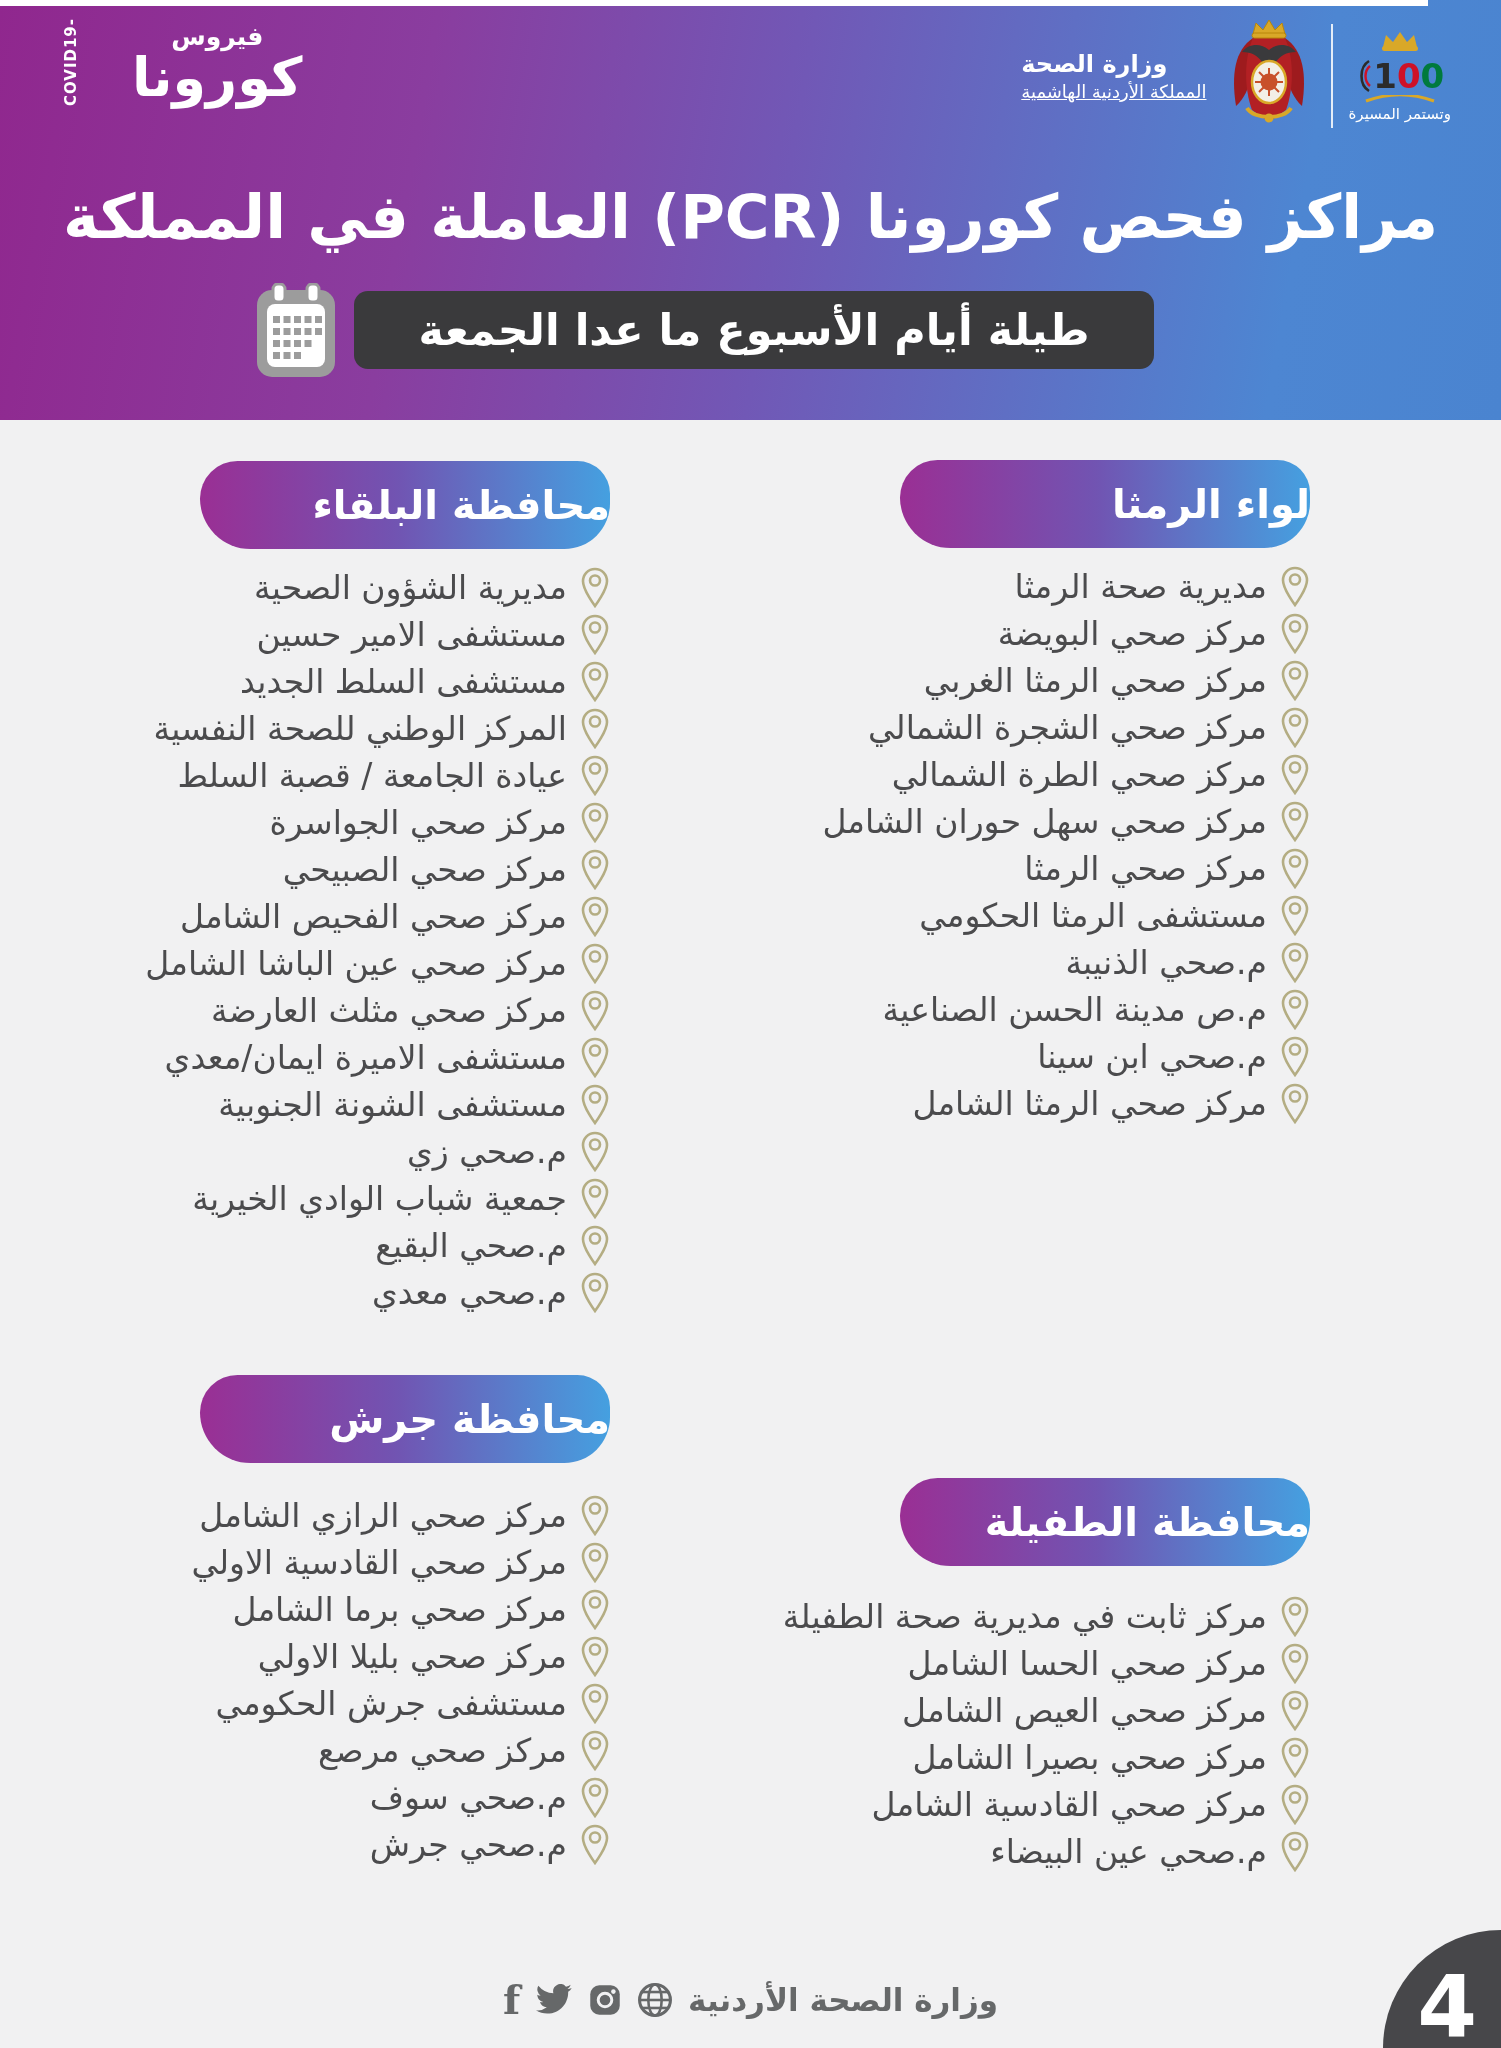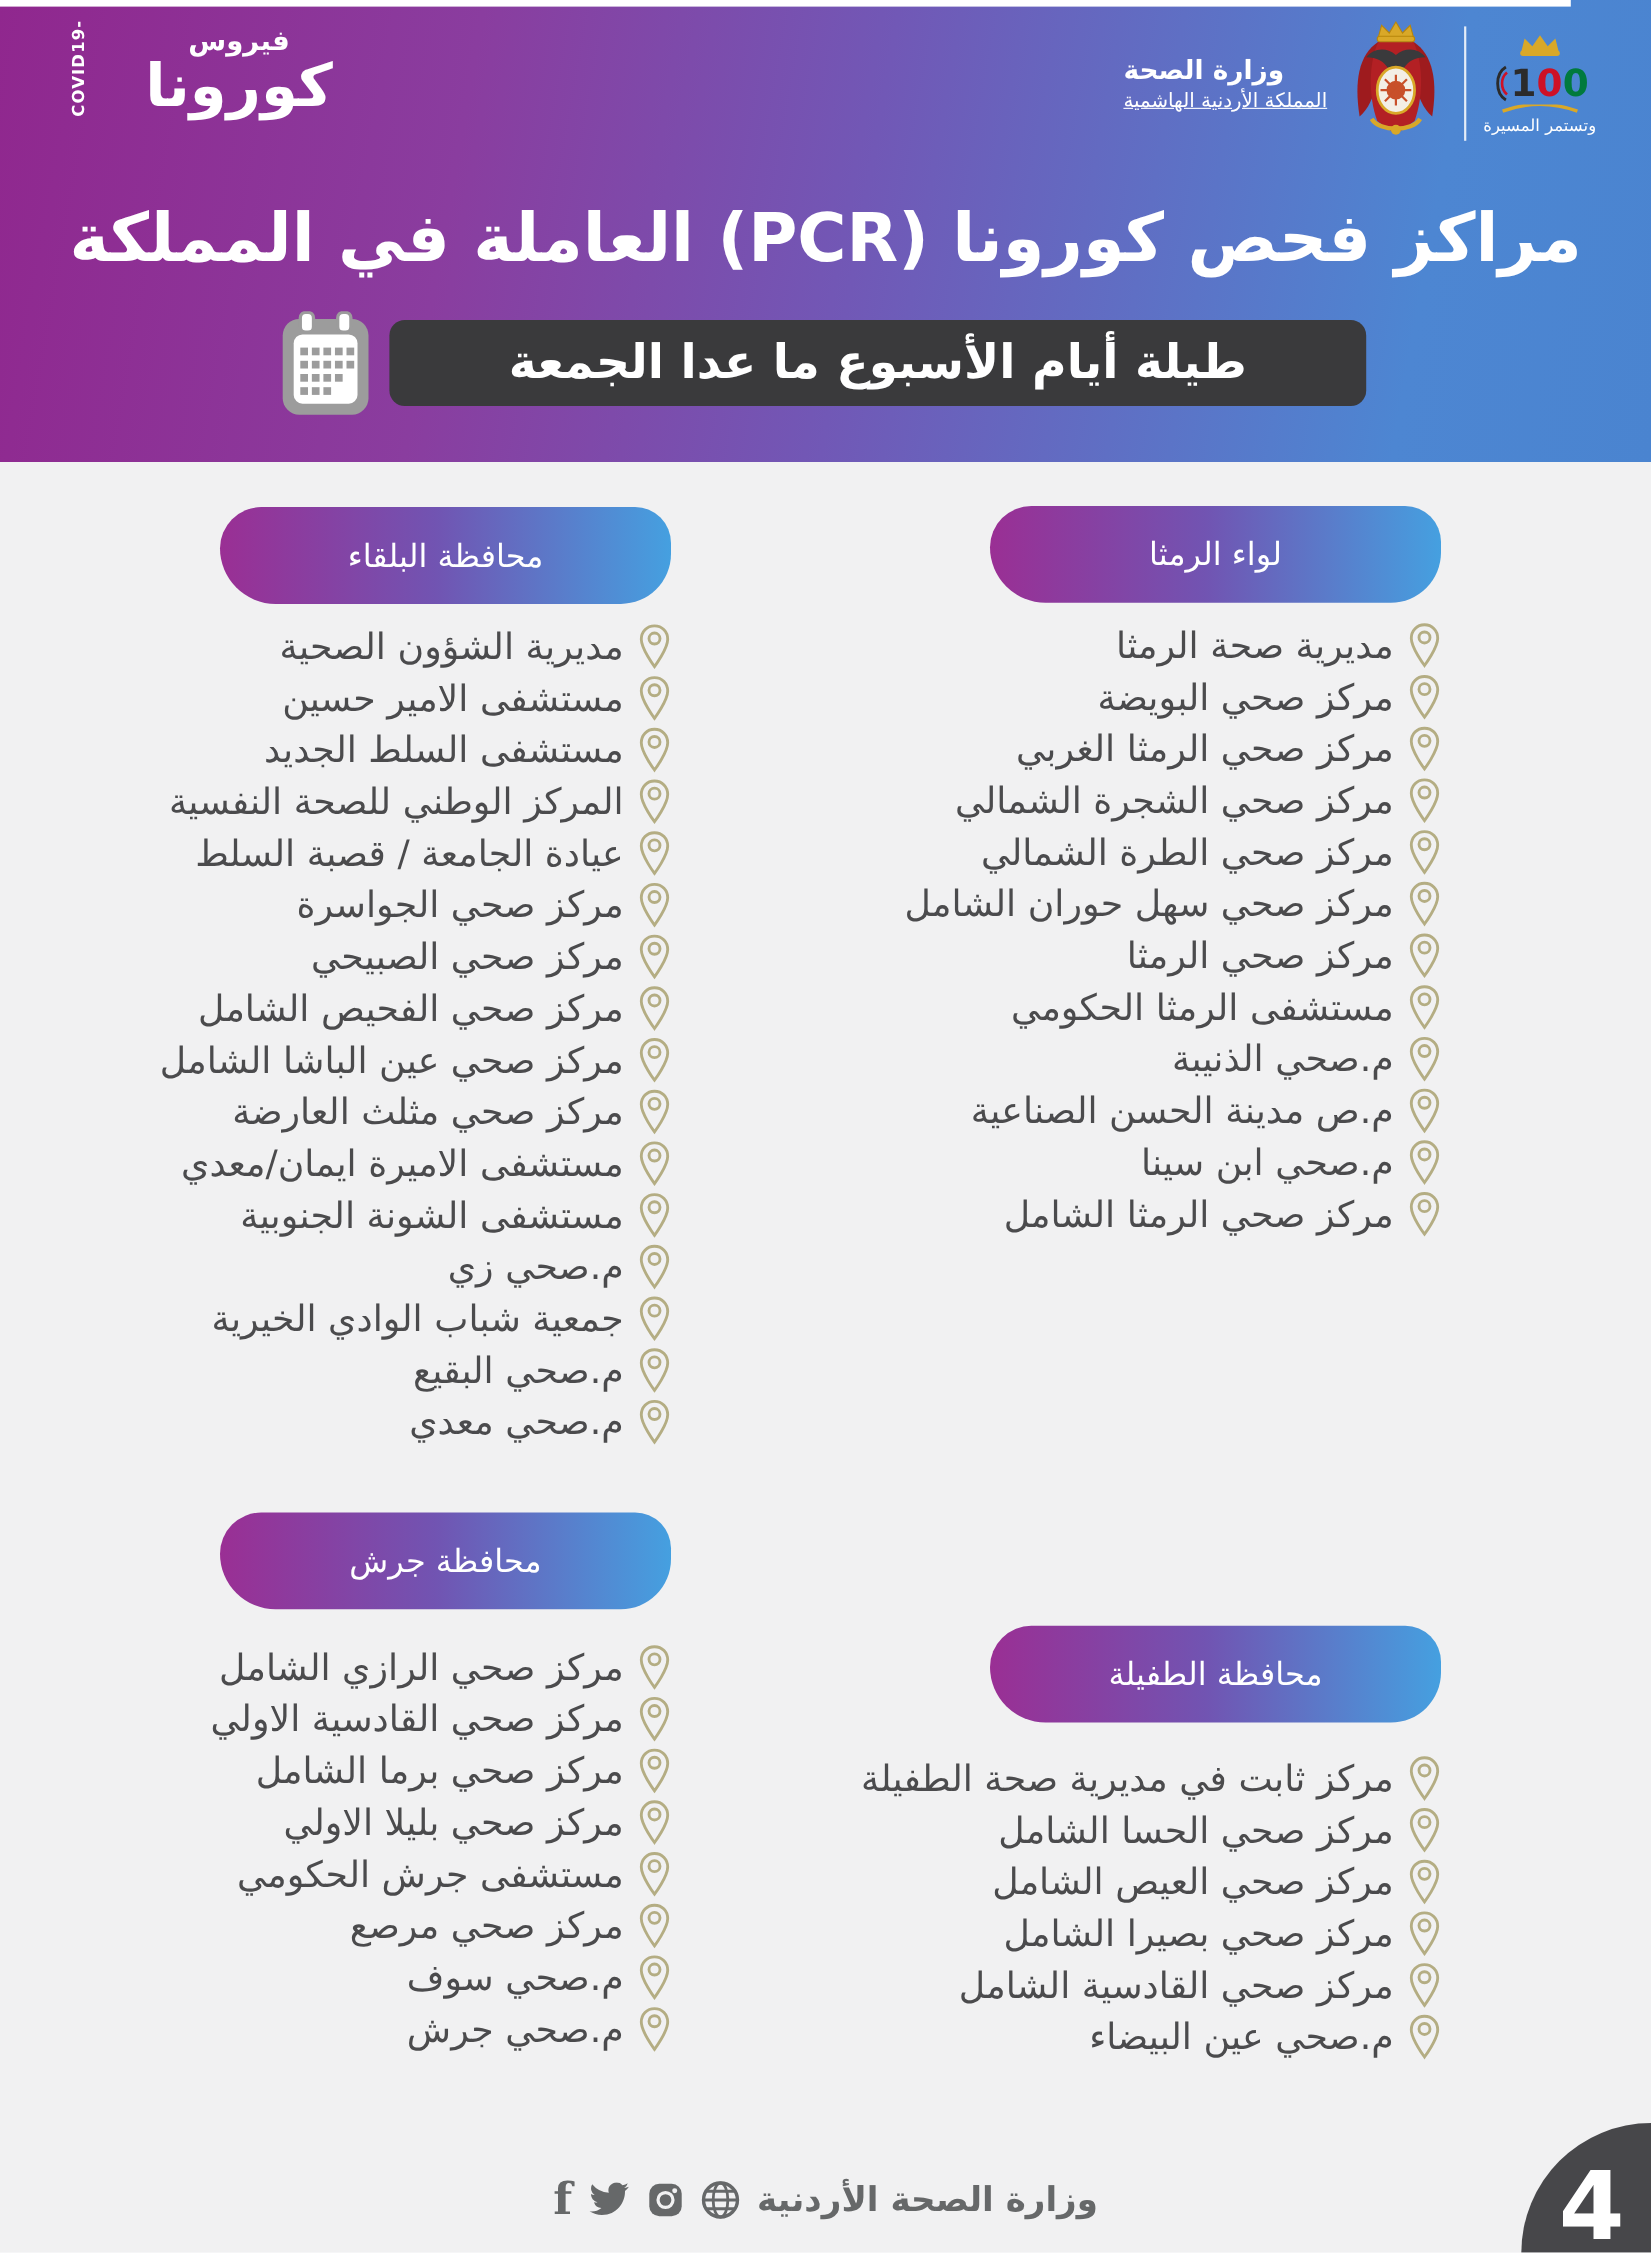--- a/index.html
+++ b/index.html
@@ -30,37 +30,37 @@
   .cent-digits{direction:ltr;display:flex;align-items:center;font-weight:bold;font-size:34px;line-height:1;}
   .cent-slogan{font-size:15px;color:#fff;}
   
   .main-title{
     position:absolute;top:168px;left:0;width:1501px;margin:0;
     text-align:center;color:#fff;font-size:61px;font-weight:bold;line-height:1.6;
   }
   
   .calendar-wrap{position:absolute;left:256px;top:283px;}
   .subtitle-badge{
-    position:absolute;left:354px;top:291px;width:888px;height:78px;
+    position:absolute;left:354px;top:291px;width:800px;height:78px;
     background:#3a3a3c;border-radius:14px;
     display:flex;align-items:center;justify-content:center;
     color:#fff;font-size:43px;font-weight:bold;
   }
   
   .sec{position:absolute;width:640px;}
   .sec-balqa  {top:461px; right:891px;}
   .sec-ramtha {top:460px; right:191px;}
   .sec-jerash {top:1375px;right:891px;}
   .sec-tafilah{top:1478px;right:191px;}
   .pill{
     width:410px;height:88px;
     border-radius:46px 40px 56px 62px;
     background:linear-gradient(90deg,#9a2f94 0%,#7154b2 48%,#45a0e0 100%);
-    display:flex;align-items:center;justify-content:center;
-    color:#fff;font-size:29px;font-weight:normal;
+    display:flex;align-items:center;
+    color:#fff;font-size:40px;font-weight:bold;
   }
   .list{list-style:none;margin:15px 0 0 0;padding:0;}
   .sec-jerash  .list{margin-top:29px;}
   .sec-tafilah .list{margin-top:27px;}
   .list li{display:flex;align-items:center;justify-content:flex-start;gap:13px;height:47px;color:#4b4b4d;font-size:33px;white-space:nowrap;}
   .pin{display:flex;align-items:center;}
   
   .footer{
     position:absolute;left:0;top:1970px;width:1501px;height:60px;
     display:flex;align-items:center;justify-content:center;gap:15px;

